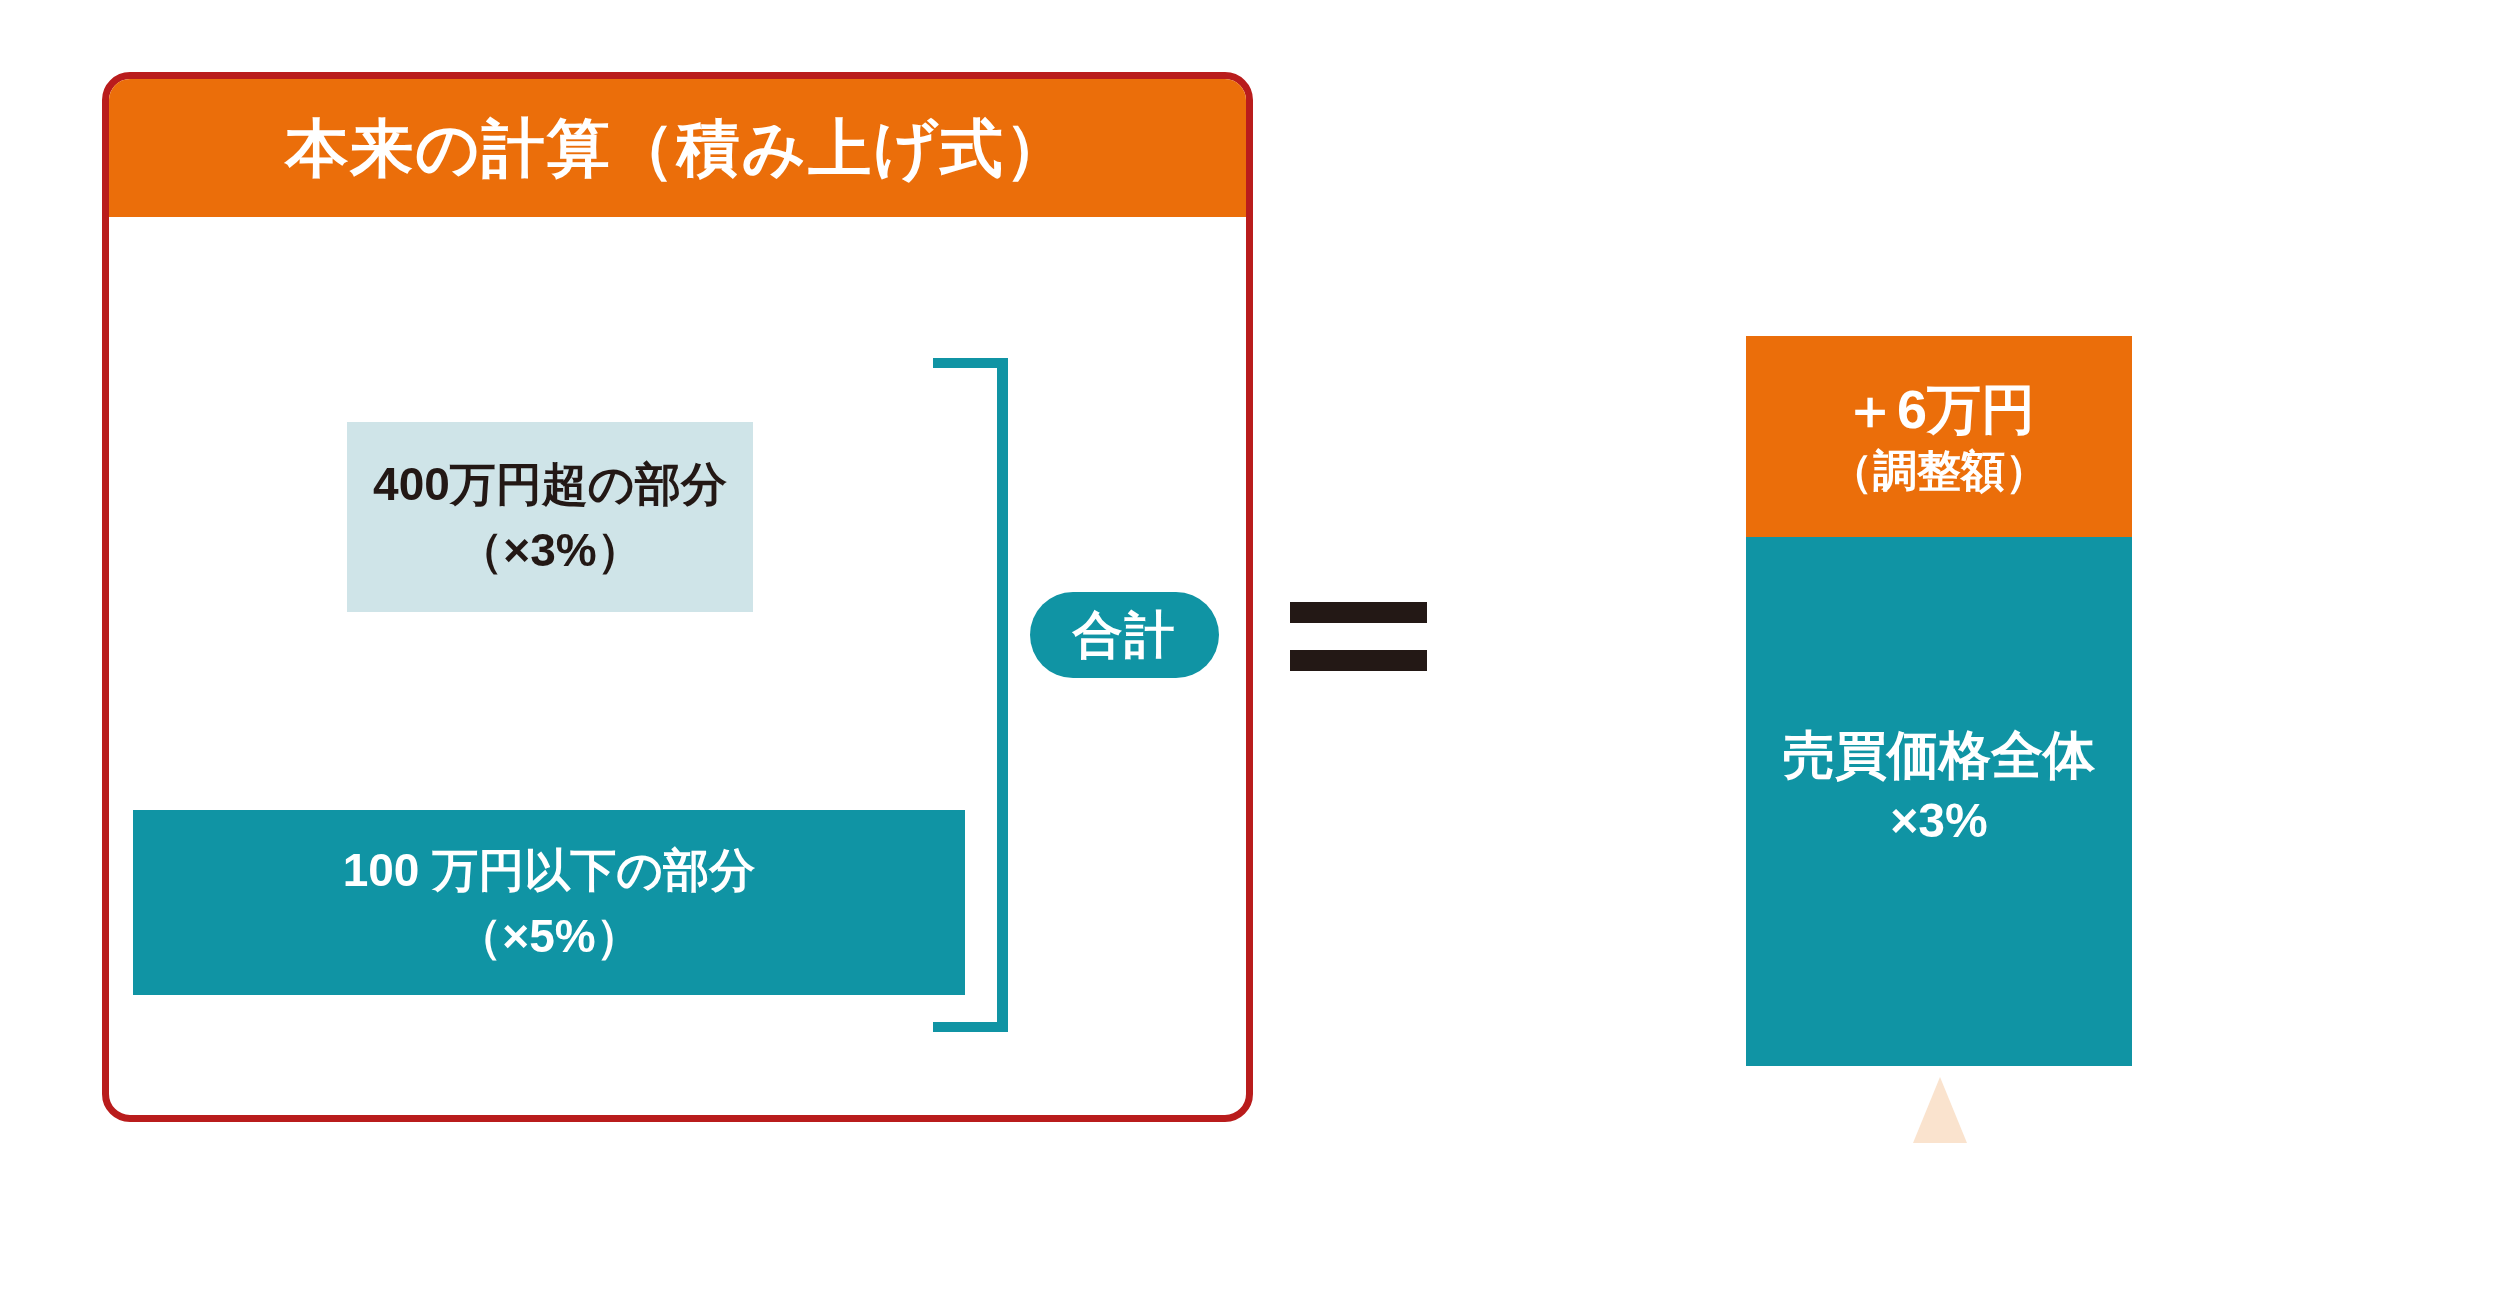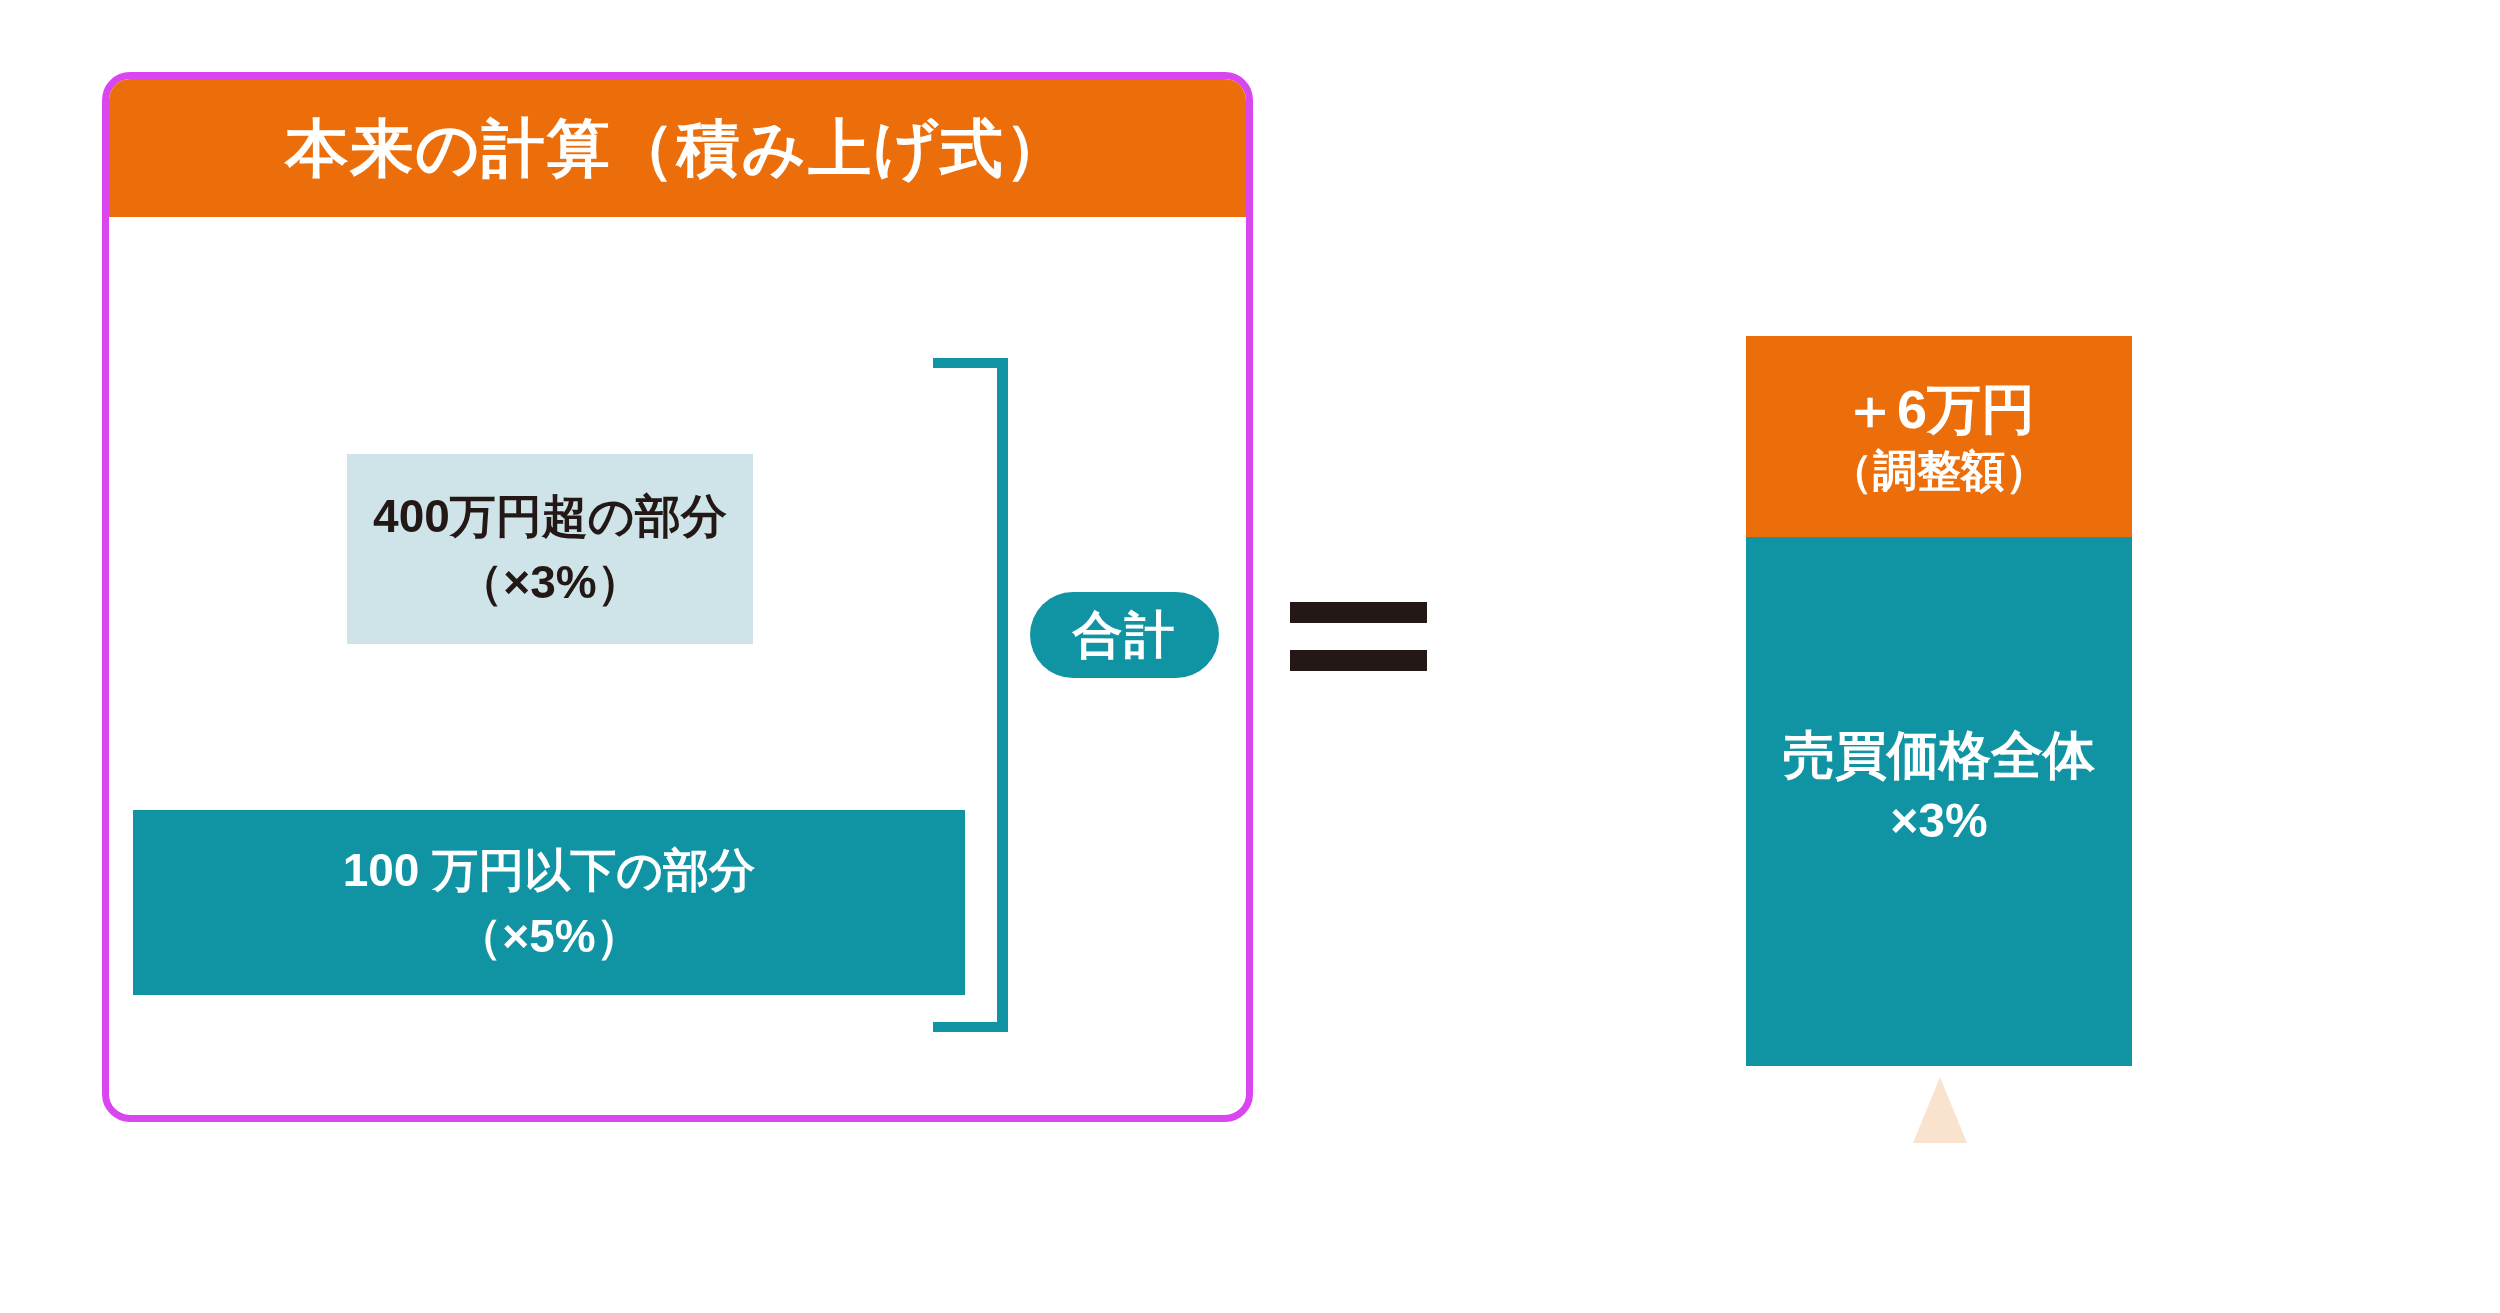--- a/index.html
+++ b/index.html
@@ -5,38 +5,38 @@
   html,body { margin:0; padding:0; background:#ffffff; }
   .canvas {
     position:relative; width:2500px; height:1313px; background:#ffffff;
     font-family:"Liberation Sans","DejaVu Sans",sans-serif; overflow:hidden;
     color:#231815;
   }
 
   
   .panel {
     position:absolute; box-sizing:border-box; background:#ffffff;
-    border:7px solid #d946ef; border-radius:28px; overflow:hidden;
+    border:7px solid #b91c1c; border-radius:28px; overflow:hidden;
   }
   .panel-left  { left:102px;  top:72px; width:1151px; height:1050px; }
   .panel-right { left:1464px; top:72px; width:951px;  height:1050px; }
   .panel-header {
     height:138px; background:#EB6E0A; display:flex; align-items:center; justify-content:center;
   }
   .panel-title {
     color:#ffffff; font-weight:700; font-size:63px; letter-spacing:2px; line-height:1;
   }
 
   
   .tier {
     position:absolute; display:flex; flex-direction:column;
     align-items:center; justify-content:center;
     font-weight:700; text-align:center; line-height:66px; font-size:46px;
   }
-  .tier-1 { left:347px; top:422px; width:406px; height:190px; background:#CFE4E8; color:#231815;margin-top:32px; }
+  .tier-1 { left:347px; top:422px; width:406px; height:190px; background:#CFE4E8; color:#231815; }
   .tier-2 { left:261px; top:616px; width:578px; height:191px; background:#86CAD2; color:#231815; }
   .tier-3 { left:133px; top:810px; width:832px; height:185px; background:#1094A4; color:#ffffff; }
 
   
   .bracket {
     position:absolute; left:933px; top:358px; width:75px; height:674px;
     box-sizing:border-box;
     border-top:10px solid #1094A4; border-right:11px solid #1094A4; border-bottom:10px solid #1094A4;
   }
   .pill {

